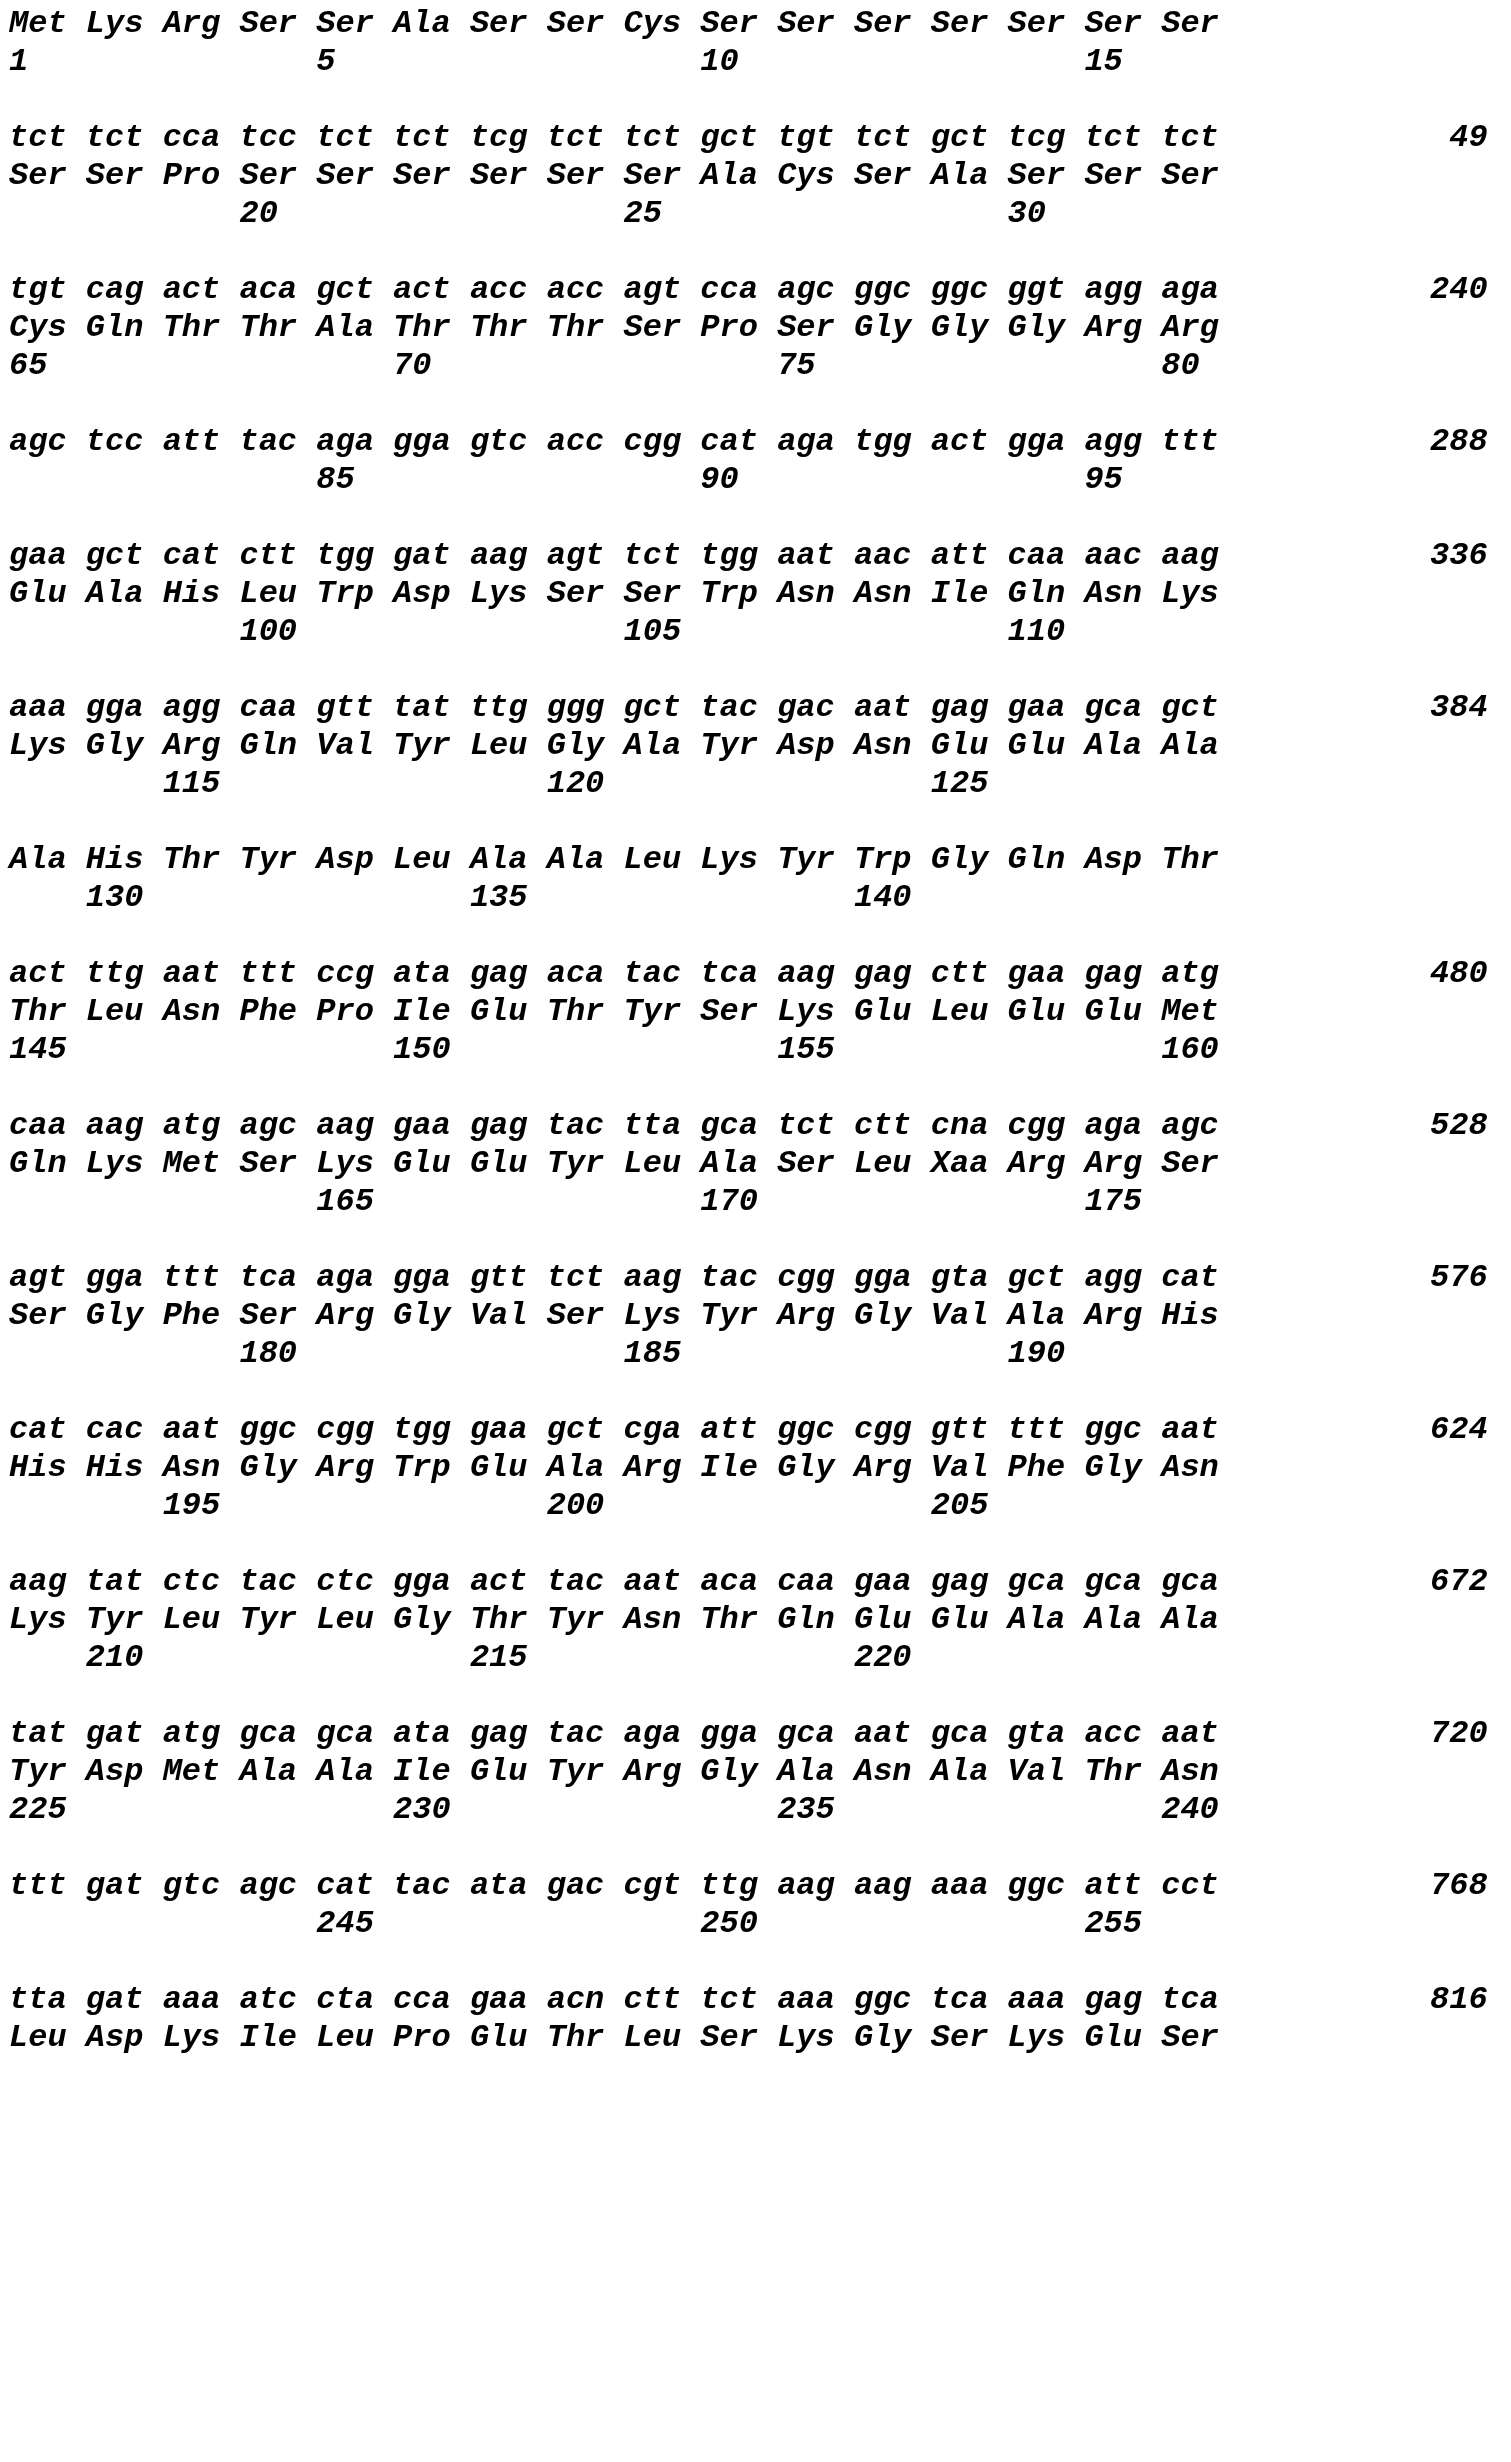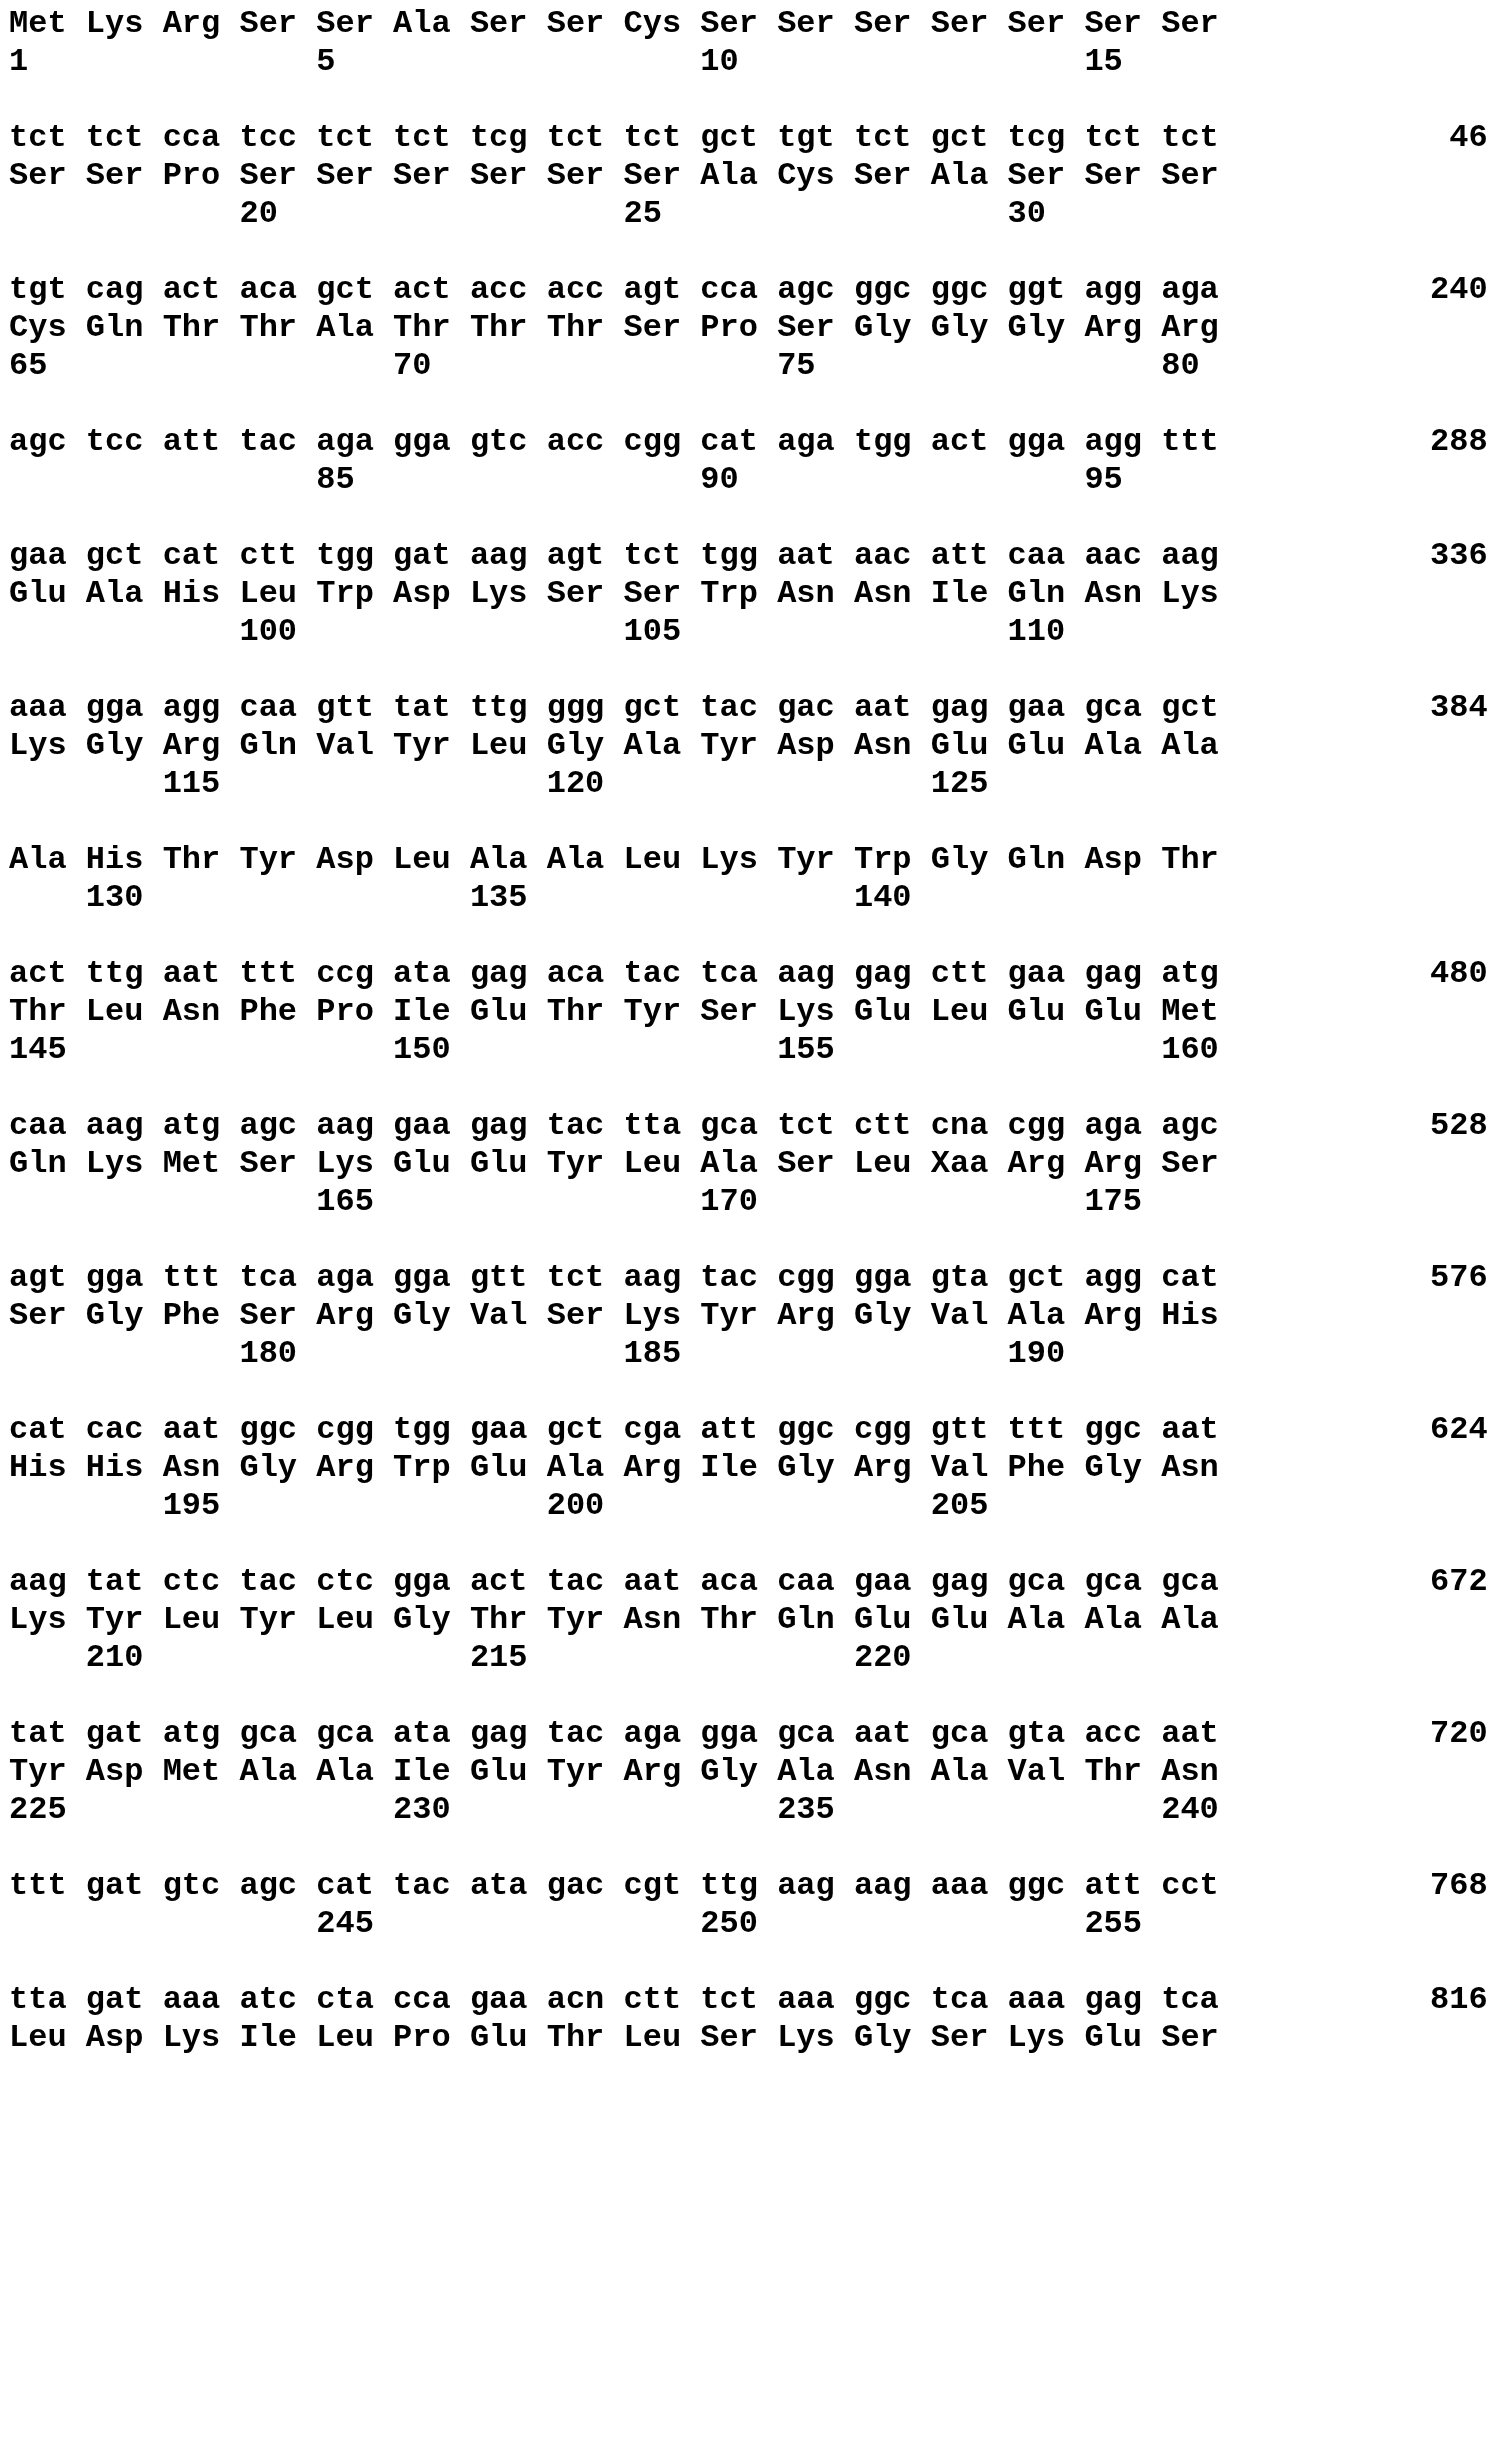--- a/index.html
+++ b/index.html
@@ -23,33 +23,34 @@
   }
   .block {
     margin-bottom: 38px; 
   }
   .block:last-child {
     margin-bottom: 0;
   }
   .line {
     white-space: pre;
     height: 38px;
+    font-style: italic;
   }
 </style>
 </head>
 <body>
 
 <div class="page">
   <div id="listing">
       <div class="block">
         <div class="line">Met Lys Arg Ser Ser Ala Ser Ser Cys Ser Ser Ser Ser Ser Ser Ser</div>
         <div class="line">1               5                   10                  15</div>
       </div>
       <div class="block">
-        <div class="line">tct tct cca tcc tct tct tcg tct tct gct tgt tct gct tcg tct tct            46</div>
+        <div class="line">tct tct cca tcc tct tct tcg tct tct gct tgt tct gct tcg tct tct            49</div>
         <div class="line">Ser Ser Pro Ser Ser Ser Ser Ser Ser Ala Cys Ser Ala Ser Ser Ser</div>
         <div class="line">            20                  25                  30</div>
       </div>
       <div class="block">
         <div class="line">tgt cag act aca gct act acc acc agt cca agc ggc ggc ggt agg aga           240</div>
         <div class="line">Cys Gln Thr Thr Ala Thr Thr Thr Ser Pro Ser Gly Gly Gly Arg Arg</div>
         <div class="line">65                  70                  75                  80</div>
       </div>
       <div class="block">
         <div class="line">agc tcc att tac aga gga gtc acc cgg cat aga tgg act gga agg ttt           288</div>

